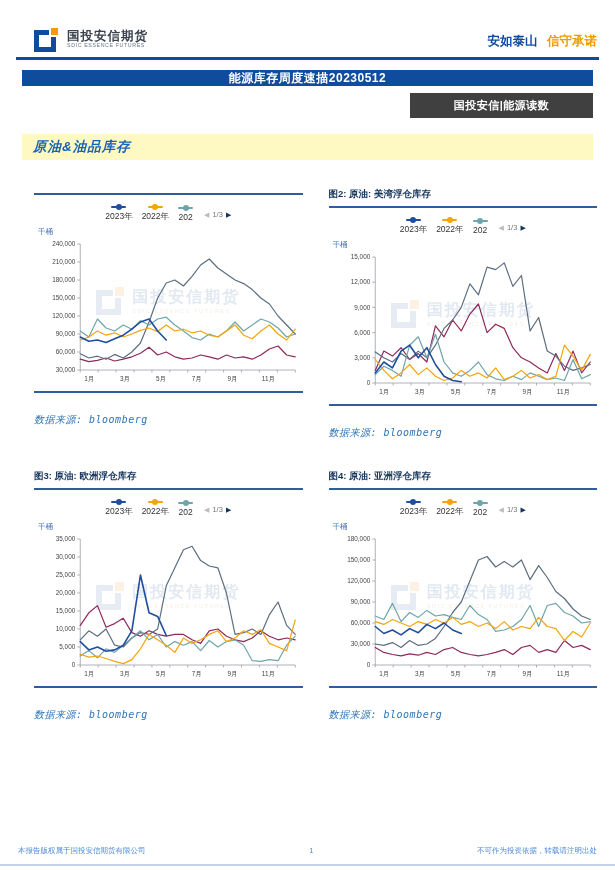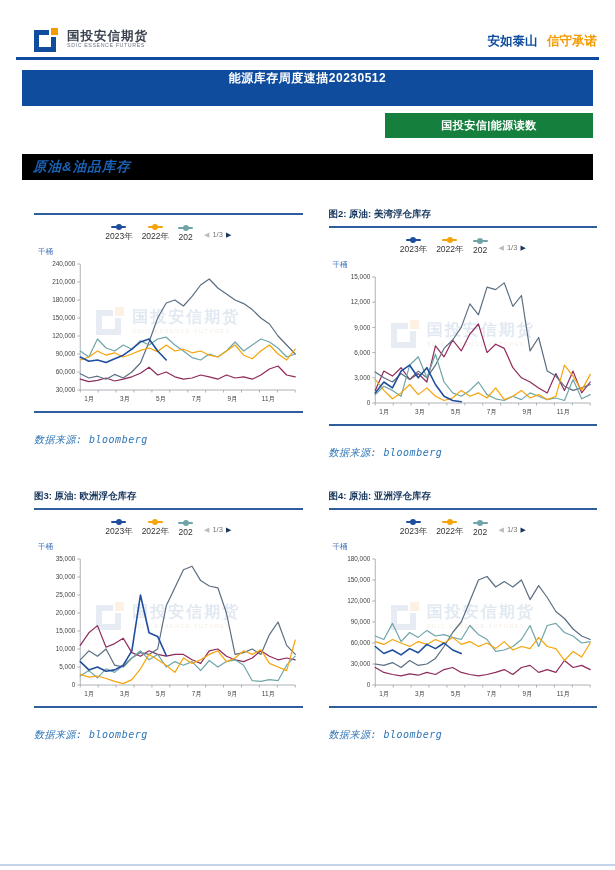--- a/index.html
+++ b/index.html
@@ -15,26 +15,26 @@
   .logo-sq { position:absolute; left:0; bottom:0; width:22px; height:22px; border:5px solid #0F4C9E; }
   .logo-orange { position:absolute; right:0; top:0; width:11px; height:11px; background:#F39B00; border:2px solid #fff; }
   .logo-text { line-height:1.05; }
   .logo-cn { font-size:12.5px; font-weight:bold; color:#39424e; letter-spacing:1px; }
   .logo-en { font-size:5.3px; color:#6b7686; letter-spacing:0.6px; }
   .slogan { font-size:12.5px; font-weight:bold; padding-bottom:2px; }
   .slogan .s1 { color:#0F4C9E; }
   .slogan .s2 { color:#F39B00; margin-left:6px; }
   .hdr-rule { margin:5px 16px 0; height:3px; background:#0F4C9E; }
   
-  .banner { margin:10px 22px 0; height:36px; background:#0F4C9E; color:#fff;
-    font-size:12px; font-weight:bold; display:flex; align-items:flex-start; justify-content:center; letter-spacing:0.5px; }
+  .banner { margin:10px 22px 0; height:16px; background:#0F4C9E; color:#fff;
+    font-size:12px; font-weight:bold; display:flex; align-items:center; justify-content:center; letter-spacing:0.5px; }
   .tag-row { margin:7px 22px 0; display:flex; justify-content:flex-end; }
-  .tag-box { background:#15803d; color:#fff; font-size:11px; font-weight:bold;
-    padding:5px 12px; width:208px; text-align:center; letter-spacing:0.5px; }
-  .section-bar { margin:16px 22px 16px; background:#000000; padding:3px 11px 4px; }
+  .tag-box { background:#404040; color:#fff; font-size:11px; font-weight:bold;
+    padding:5px 12px; width:183px; text-align:center; letter-spacing:0.5px; }
+  .section-bar { margin:16px 22px 16px; background:#fef9c3; padding:3px 11px 4px; }
   .section-title { color:#1A62B6; font-size:13.5px; font-weight:bold; font-style:italic; letter-spacing:1px; }
   
   .grid { margin:28px 18px 0 34px; display:grid; grid-template-columns:1fr 1fr; column-gap:26px; row-gap:30px; }
   .cb-title { color:#17365D; font-size:9.5px; font-weight:bold; }
   .cb-rule { margin-top:5px; height:2px; background:#2E5E9E; }
   .cb-legend { margin-top:11px; display:flex; justify-content:center; align-items:center; gap:9px;
     font-size:8.5px; color:#333; }
   .legend-item { display:inline-flex; align-items:center; gap:3px; cursor:pointer;flex-direction:column; }
   .lg-line { position:relative; display:inline-block; width:15px; height:2px; border-radius:1px; }
   .lg-dot { position:absolute; left:50%; top:50%; width:6px; height:6px; border-radius:50%;
@@ -443,15 +443,20 @@
             <polyline points="44.0,88.6 52.6,91.4 61.2,86.5 69.8,90.0 78.4,93.5 87.0,88.6 95.6,91.4 104.2,86.5 112.8,90.0 121.4,84.4 130.0,91.4 138.6,88.6 147.2,93.5 155.8,90.0 164.4,95.6 173.0,88.6 181.6,97.0 190.2,93.5 198.8,95.6 207.4,84.4 216.0,93.5 224.6,95.6 233.2,107.5 241.8,98.4 250.4,104.0 259.0,90.0" fill="none" stroke="#F5A40A" stroke-width="1.2" stroke-linejoin="round" stroke-linecap="round"></polyline>
             <polyline points="44.0,93.5 52.6,100.5 61.2,97.0 69.8,101.9 78.4,95.6 87.0,99.8 95.6,91.4 104.2,95.6 112.8,90.0 121.4,97.0 130.0,100.5" fill="none" stroke="#1F4E9F" stroke-width="1.6" stroke-linejoin="round" stroke-linecap="round"></polyline>
           </svg>
         </div>
       <div class="cb-rule"></div>
       <div class="cb-source">数据来源: bloomberg</div>
     </div>
 
   </div>
 
+  <div class="footer">
+    <span>本报告版权属于国投安信期货有限公司</span>
+    <span>1</span>
+    <span>不可作为投资依据，转载请注明出处</span>
+  </div>
   <div class="footer-rule"></div>
 
 </div>
 
 </body></html>

